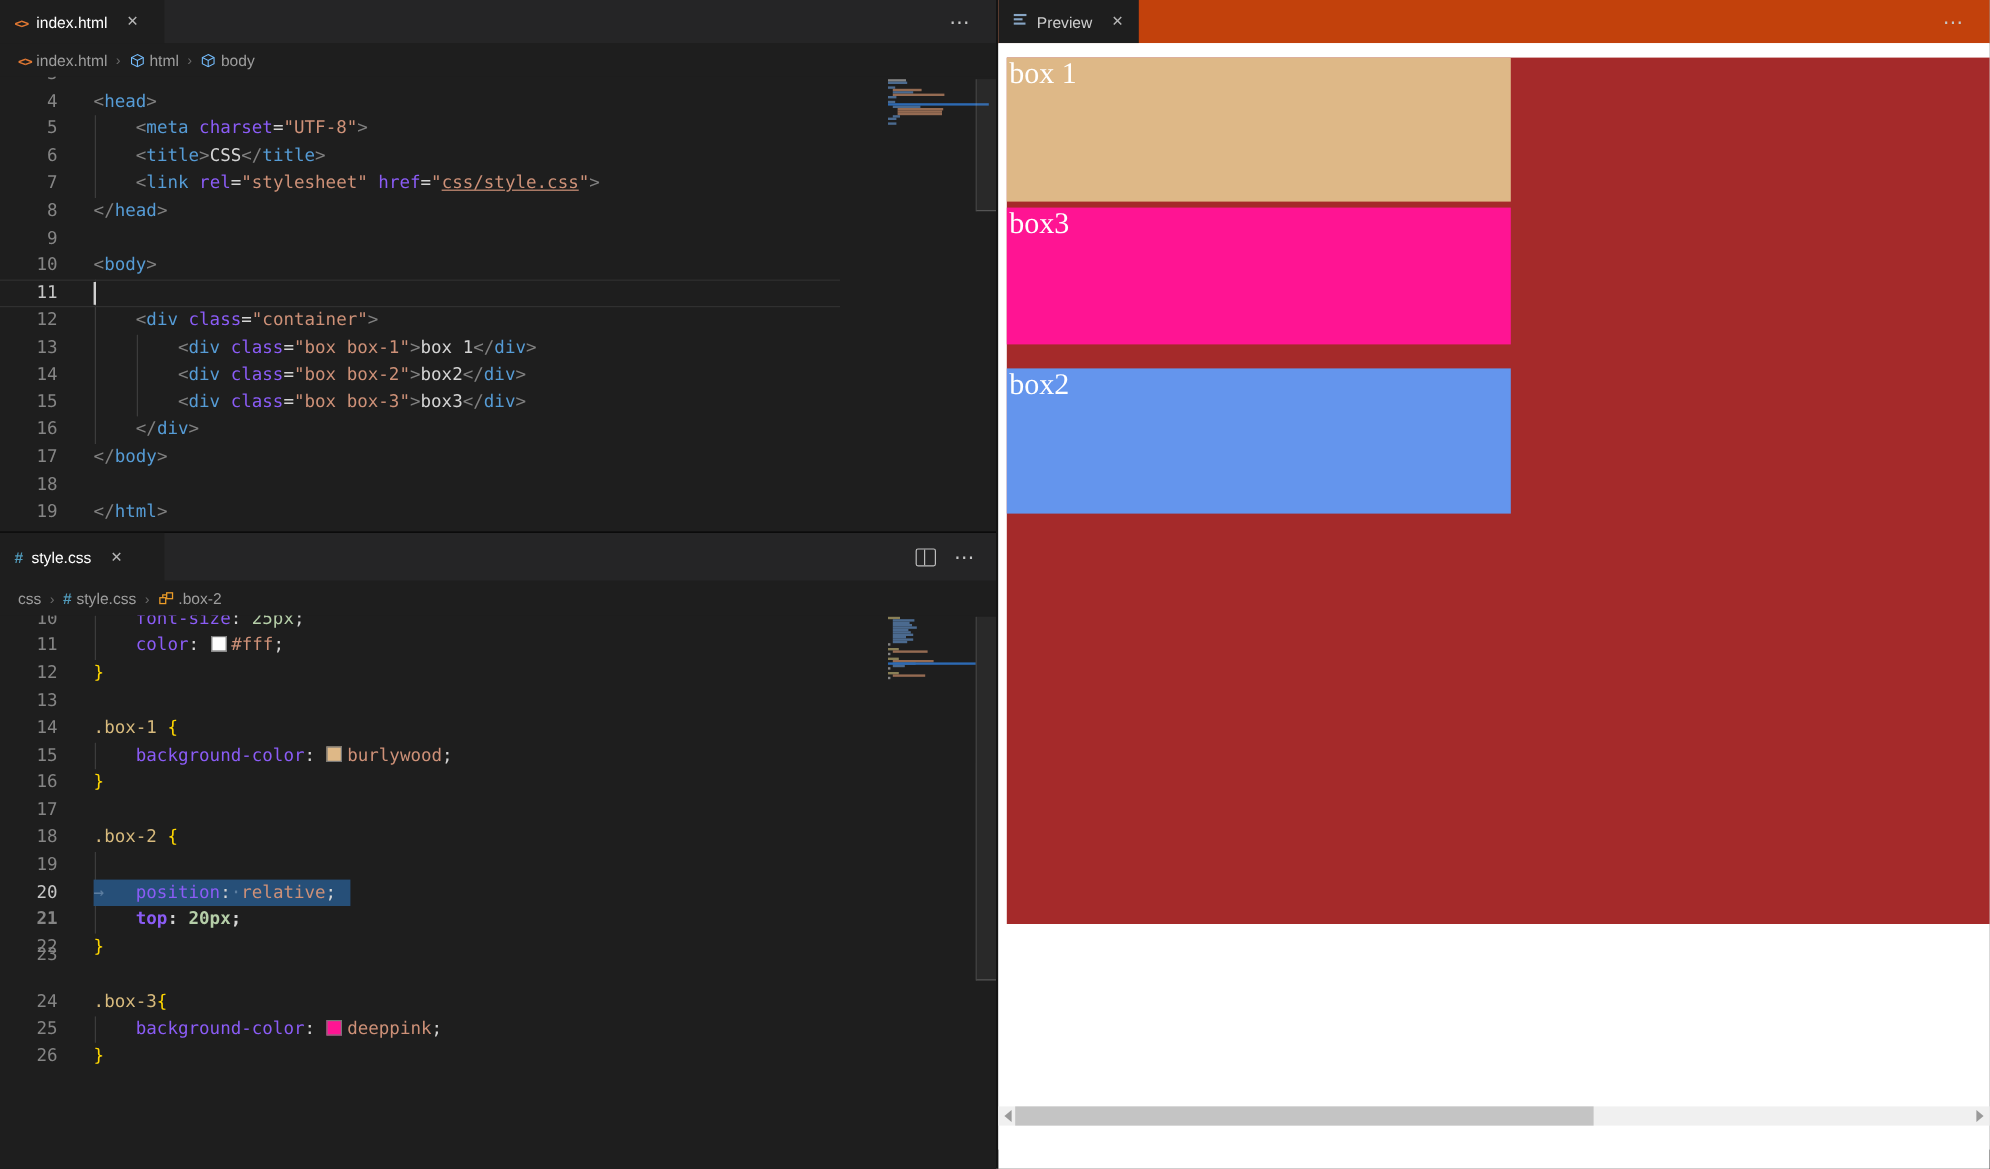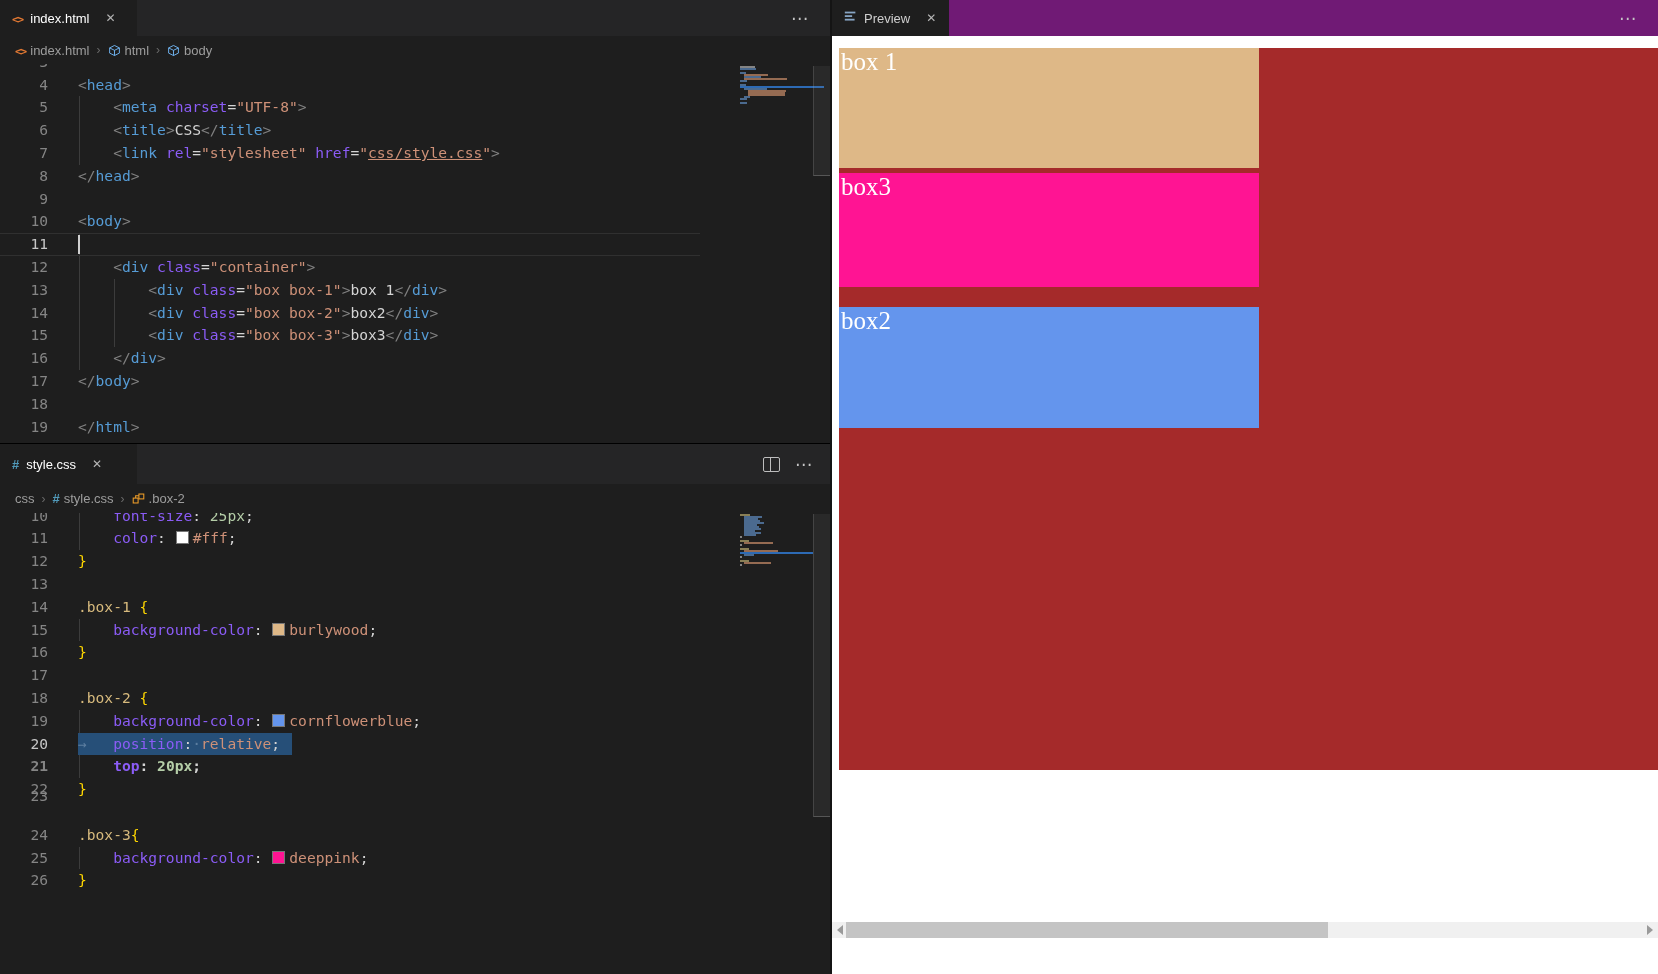--- a/index.html
+++ b/index.html
@@ -49,21 +49,21 @@
   .mmb{position:absolute;height:2px;opacity:.95;}
   .mmb-b{background:#4e6f96}.mmb-o{background:#9c7055}.mmb-y{background:#8f855a}.mmb-g{background:#8a8a8a}
   .mm-band{position:absolute;height:2px;background:#2d6ab4;}
   .vslider{position:absolute;left:813px;width:17px;background:rgba(121,121,121,0.12);
            border-left:1px solid rgba(190,190,190,0.18);border-bottom:1px solid rgba(190,190,190,0.30);box-sizing:border-box;}
   .group-sep{left:0;width:830px;height:1px;background:#000;}
 
   
   #preview{left:830px;top:0;width:828px;height:974px;background:#fff;
            border-left:2px solid #141414;box-sizing:border-box;}
-  #pv-tabbar{left:0;top:0;width:826px;height:36px;background:#701a75;display:flex;}
+  #pv-tabbar{left:0;top:0;width:826px;height:36px;background:#c2410c;display:flex;}
   #pv-tab{min-width:86px;}
   #pv-content{left:0;top:36px;width:826px;height:922px;background:#fff;overflow:hidden;}
   #pv-container{margin-left:7px;margin-top:12px;width:1100px;height:722px;}
   .pv-box{width:420px;color:#fff;font-family:"Liberation Serif","DejaVu Serif",serif;
           font-size:25px;line-height:1.15;padding-left:2px;box-sizing:border-box;}
   #pv-b1{height:120px;margin-bottom:5px;}
   #pv-b2{height:121px;position:relative;top:20px;}
   #pv-b3{height:114px;margin-top:1px;}
   #pv-hscroll{left:0;top:922px;width:826px;height:16px;background:#f0f0f0;}
   .sb-btn{position:absolute;top:0;width:16px;height:16px;display:flex;align-items:center;justify-content:center;cursor:pointer;}
@@ -309,21 +309,20 @@
       <div class="code-row" style="top: 151.2px; height: 22.8px; line-height: 22.8px;">
         <span class="ln">17</span>
         <span class="codetext"></span>
       </div>
       <div class="code-row" style="top: 174px; height: 22.8px; line-height: 22.8px;">
         <span class="ln">18</span>
         <span class="codetext"><span class="y">.box-2</span><span class="w"> </span><span class="b">{</span></span>
       </div>
       <div class="code-row" style="top: 196.8px; height: 22.8px; line-height: 22.8px;">
         <span class="ln">19</span>
-        <span class="codetext"><span class="w">    </span><span class="a">background-color</span><span class="w">: </span><span class="swatch" style="background: rgb(100, 149, 237);"></span><span class="s">cornflowerblue</span><span class="w">;</span></span>
       </div>
       <div class="code-row" style="top: 219.6px; height: 22.8px; line-height: 22.8px;">
         <div class="selrect" style="left: 78px; width: 214px; top: 0px; height: 22.8px;"></div>
         <span class="ln active">20</span>
         <span class="codetext"><span class="ws">→   </span><span class="a">position</span><span class="w">:</span><span class="ws">·</span><span class="s">relative</span><span class="w">;</span></span>
       </div>
       <div class="code-row" style="top: 242.4px; height: 22.8px; line-height: 22.8px; font-weight: bold;">
         <span class="ln">21</span>
         <span class="codetext"><span class="w">    </span><span class="a">top</span><span class="w">: </span><span class="n">20px</span><span class="w">;</span></span>
       </div>

